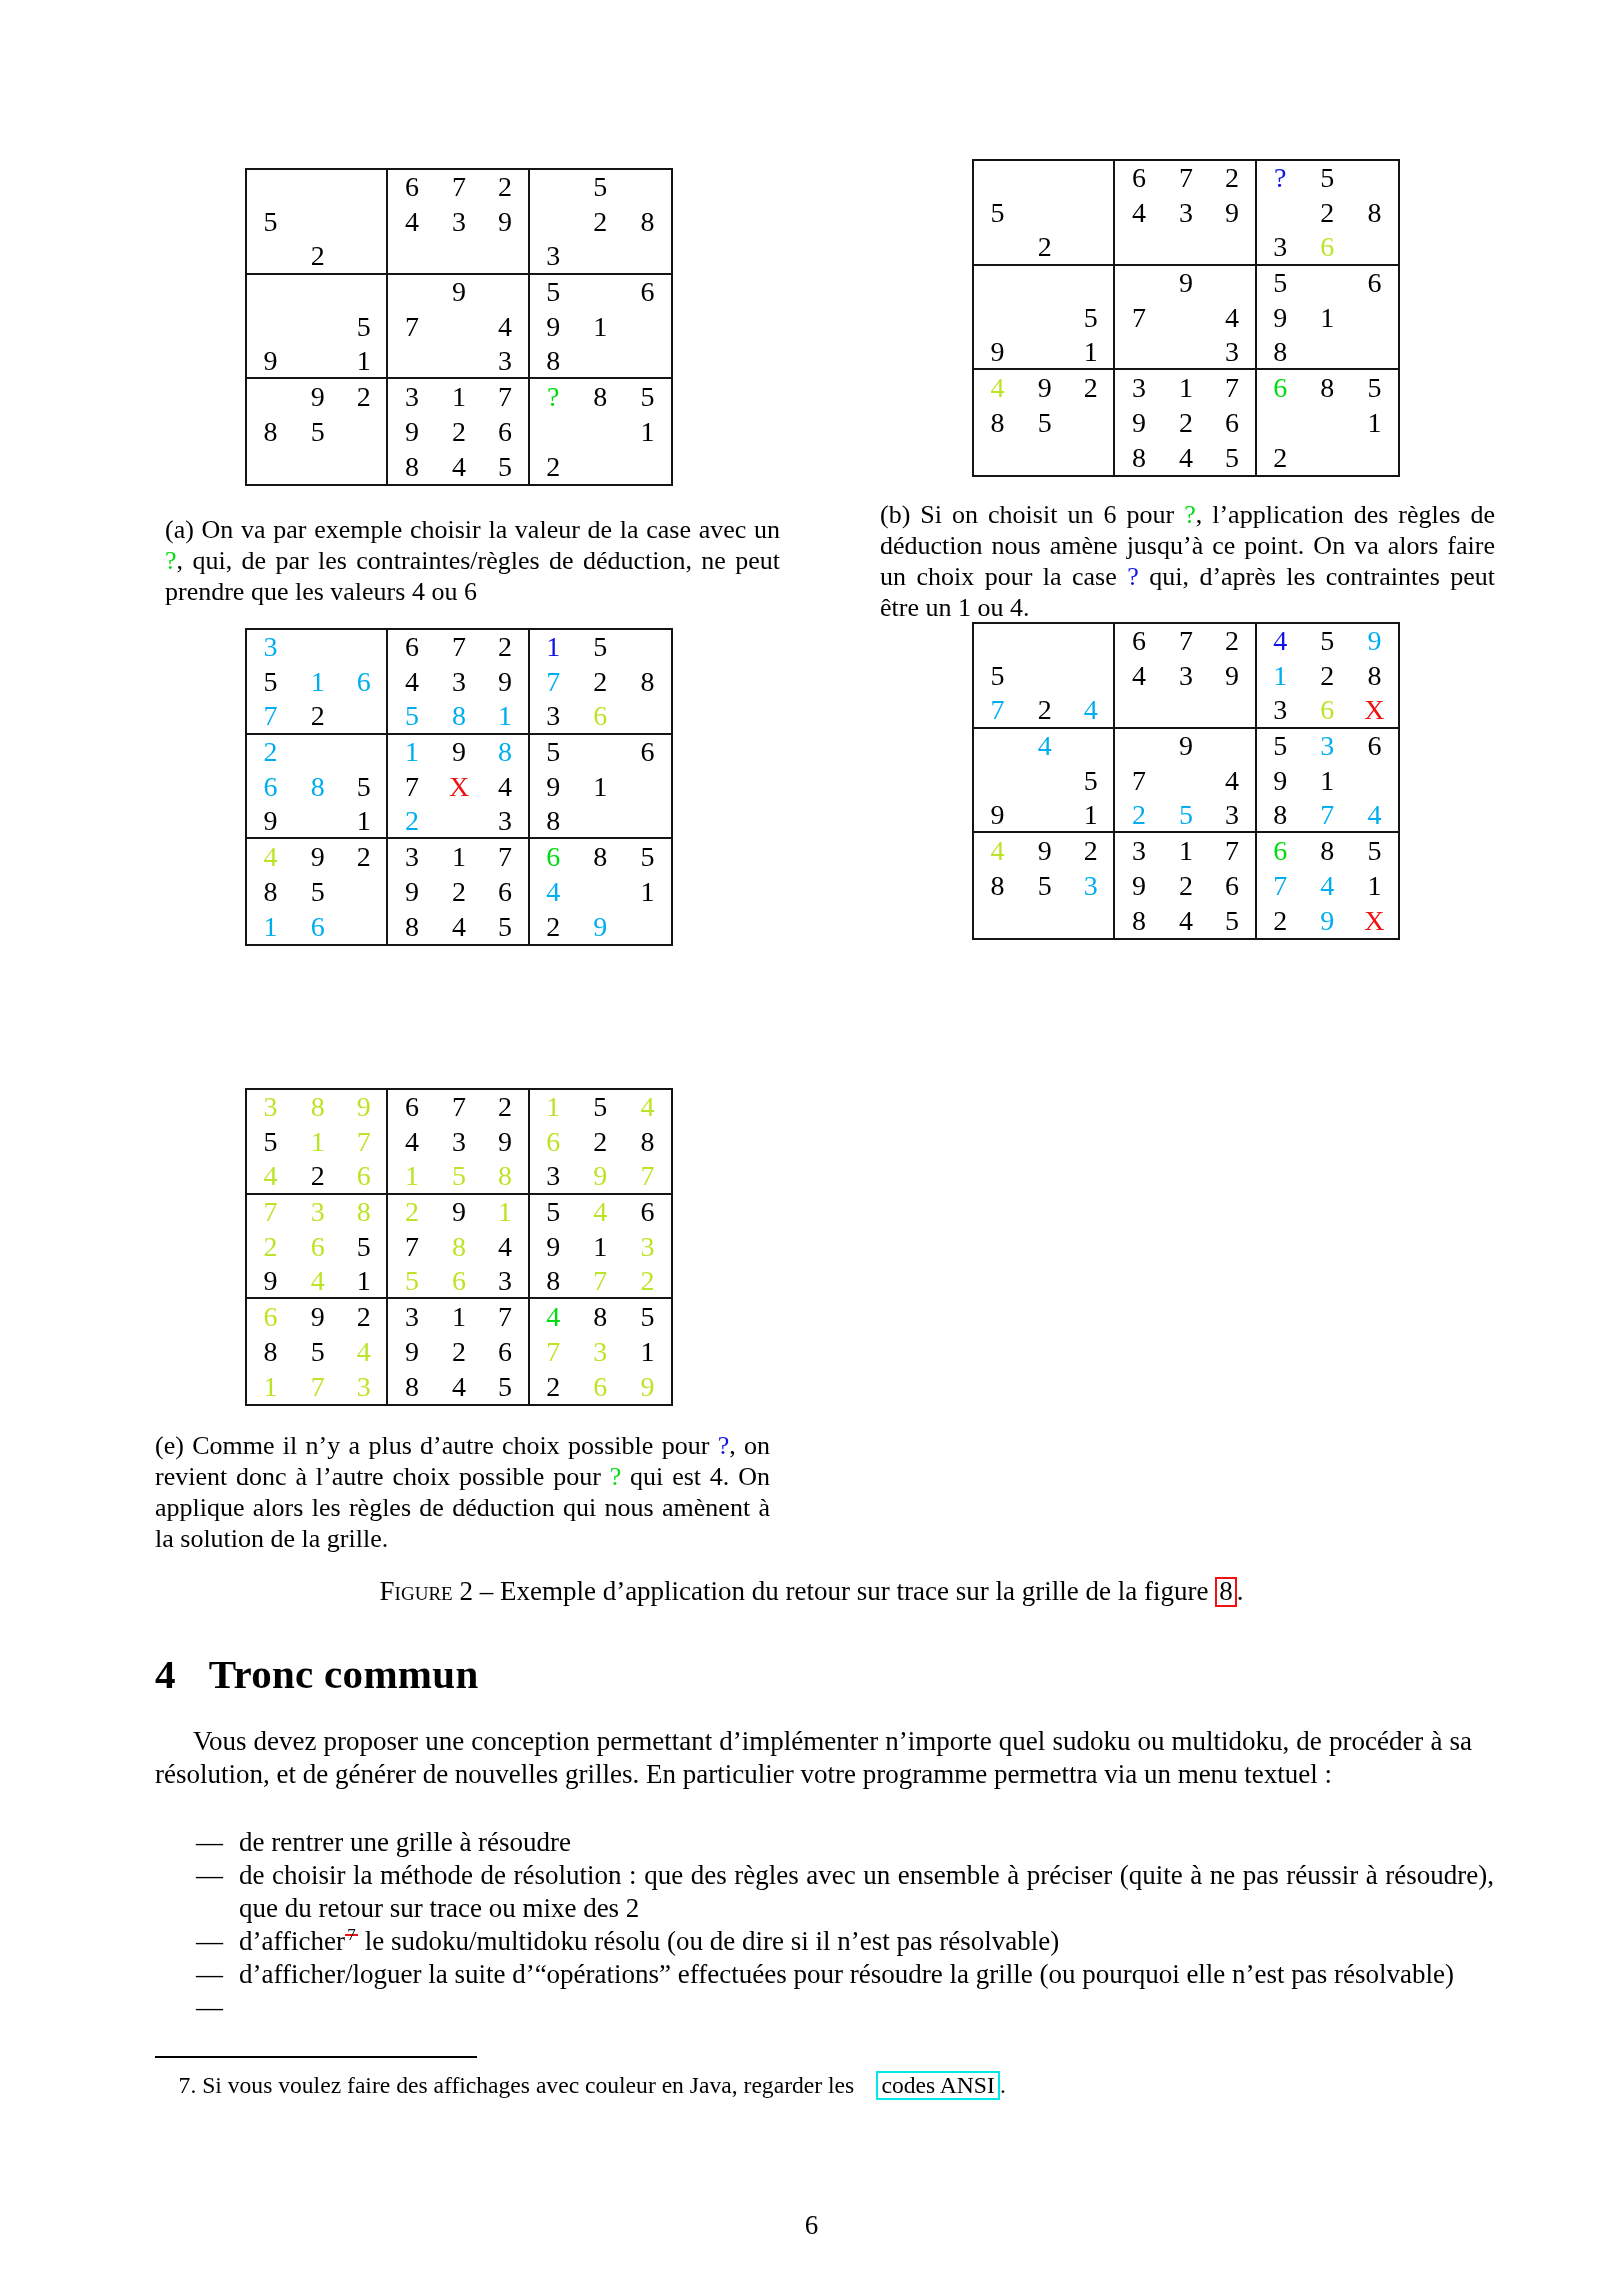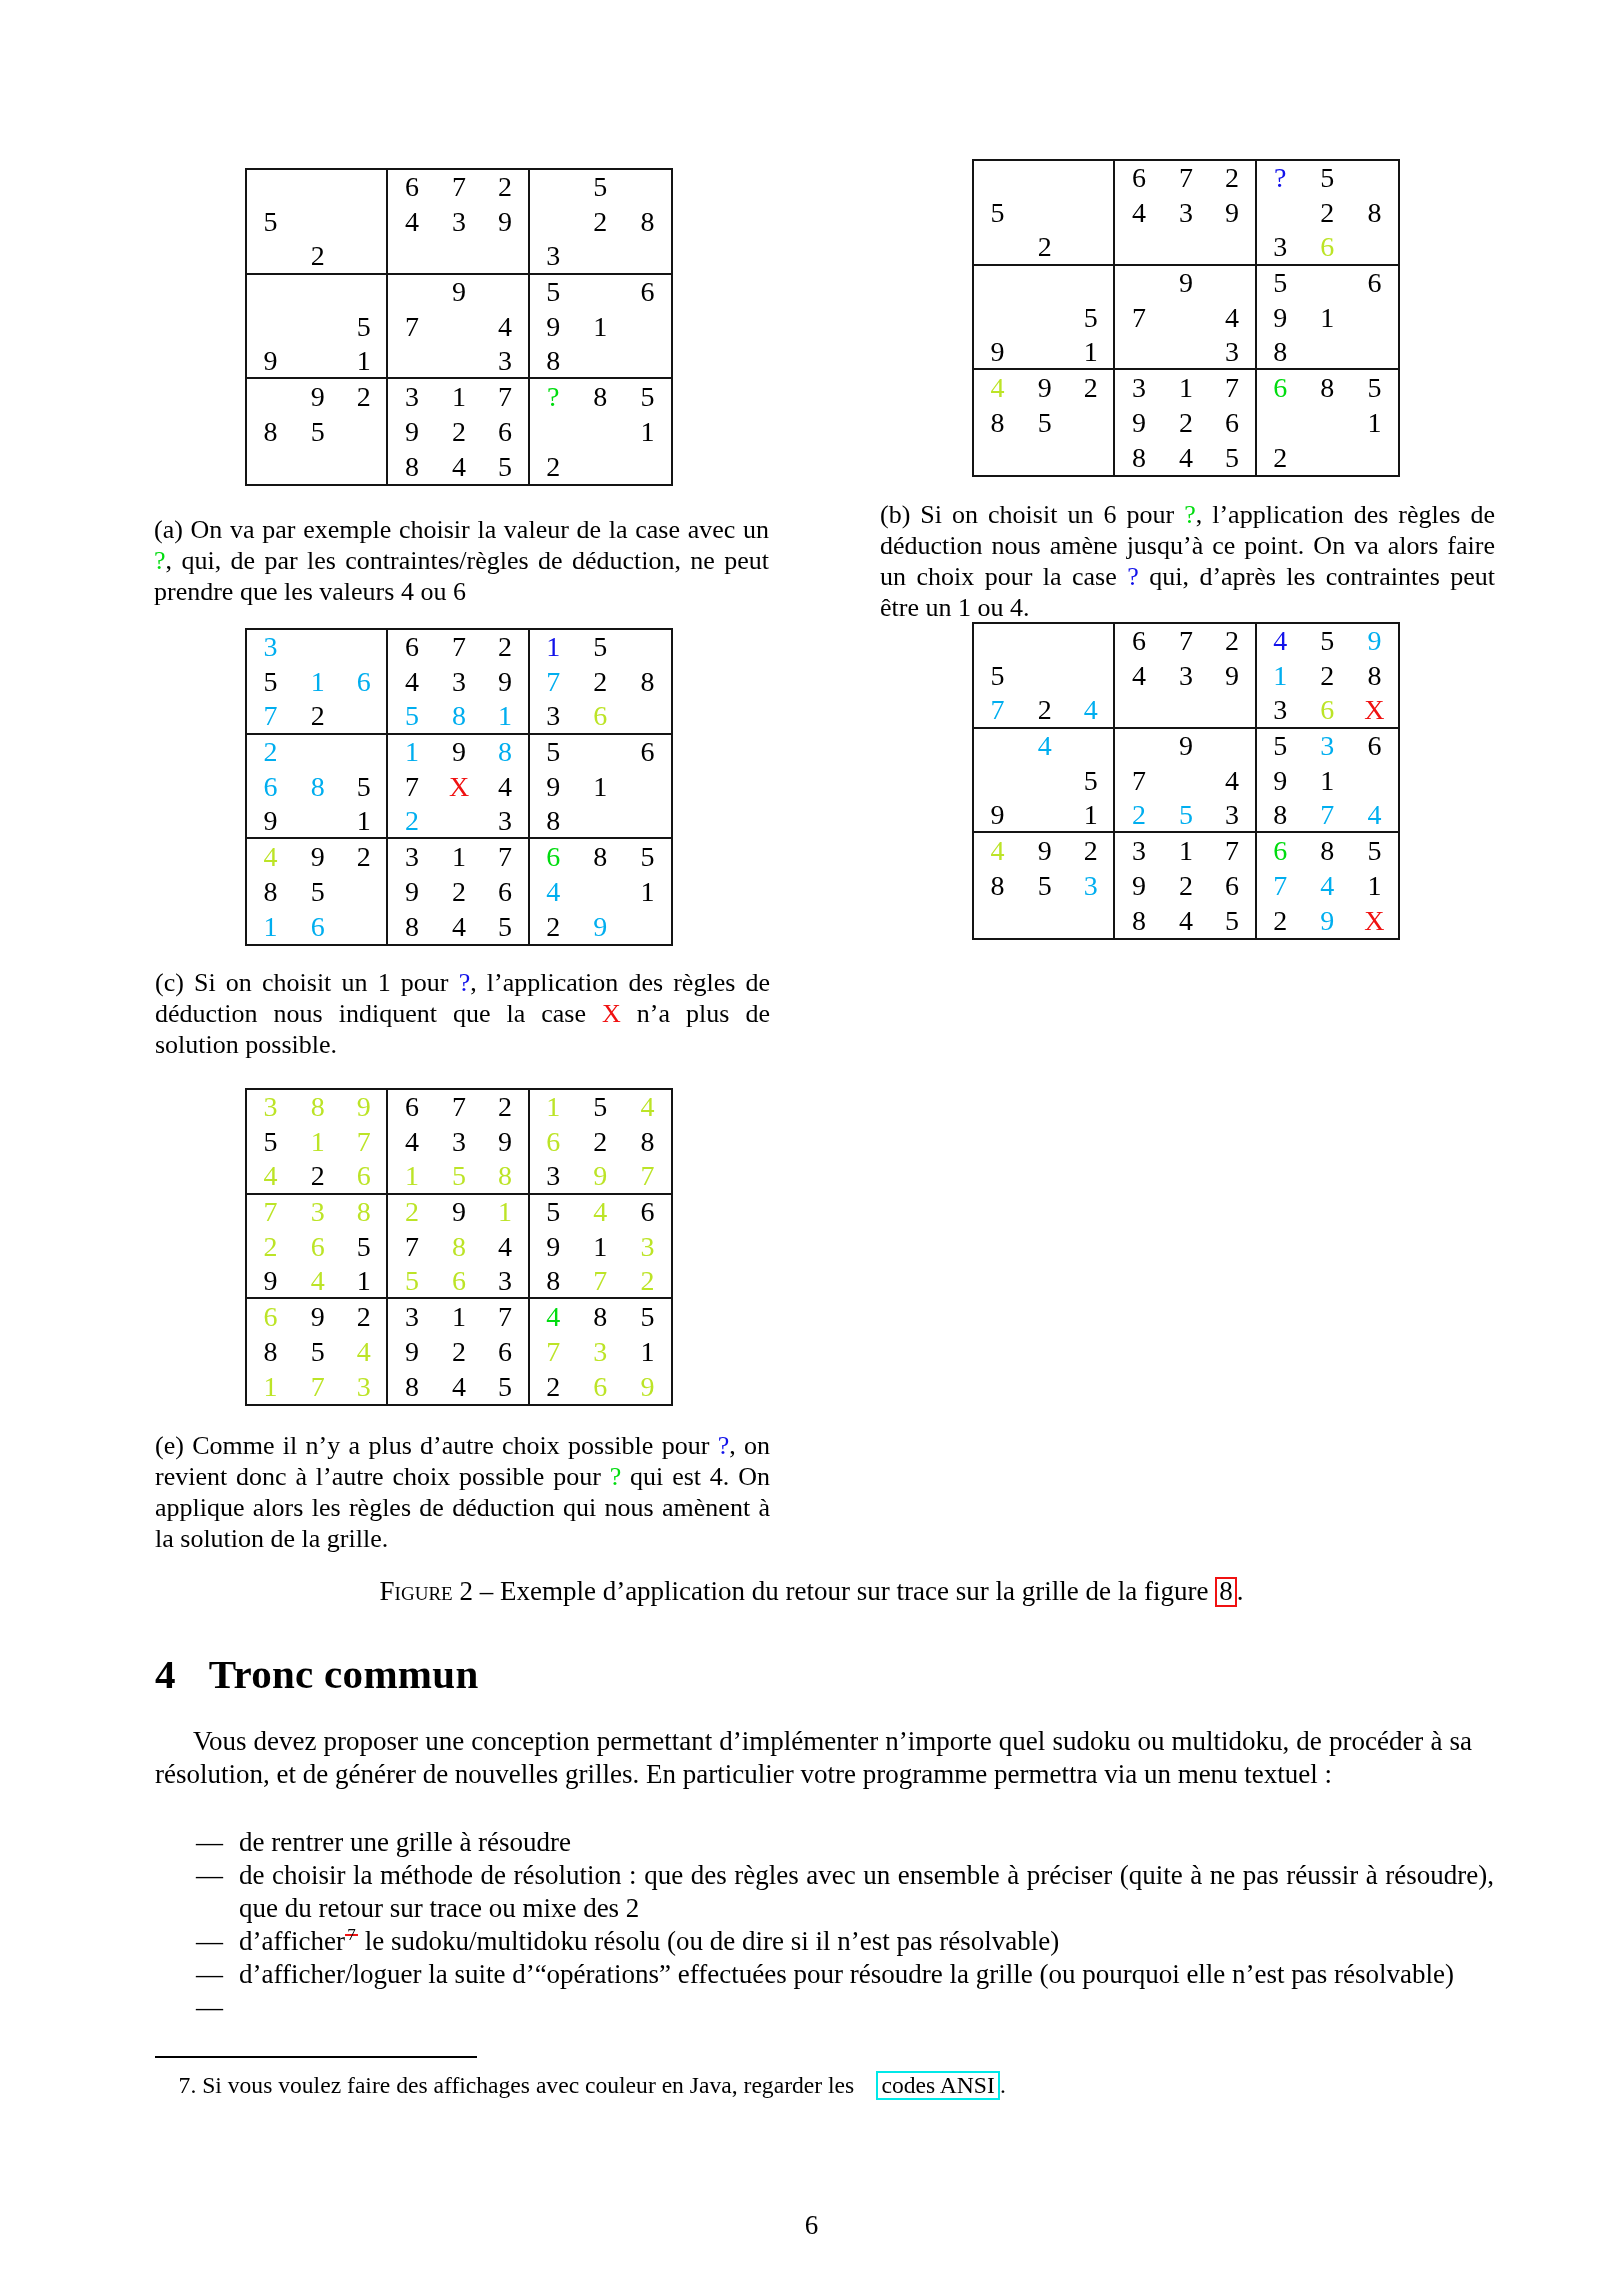--- a/index.html
+++ b/index.html
@@ -460,23 +460,22 @@
       <div class="cell d-l">7</div>
       <div class="cell br d-l">3</div>
       <div class="cell">8</div>
       <div class="cell">4</div>
       <div class="cell br">5</div>
       <div class="cell">2</div>
       <div class="cell d-l">6</div>
       <div class="cell d-l">9</div>
     </div>
 
-  <div class="caption" style="left:154px;top:514px"><span>(a) On va par exemple choisir la valeur de la case avec un </span><span class="c-g">?</span><span>, qui, de par les contraintes/règles de déduction, ne peut prendre que les valeurs 4 ou 6</span></div>
+  <div class="caption" style="left:165px;top:514px"><span>(a) On va par exemple choisir la valeur de la case avec un </span><span class="c-g">?</span><span>, qui, de par les contraintes/règles de déduction, ne peut prendre que les valeurs 4 ou 6</span></div>
   <div class="caption" style="left:880px;top:499px"><span>(b) Si on choisit un 6 pour </span><span class="c-g">?</span><span>, l’application des règles de déduction nous amène jusqu’à ce point. On va alors faire un choix pour la case </span><span class="c-b">?</span><span> qui, d’après les contraintes peut être un 1 ou 4.</span></div>
-  <div class="caption" style="left:155px;top:967px"><span>(c) Si on choisit un 1 pour </span><span class="c-b">?</span><span>, l’application des règles de déduction nous indiquent que la case </span><span class="c-r">X</span><span> n’a plus de solution possible.</span></div>
   <div class="caption" style="left:155px;top:1430px"><span>(e) Comme il n’y a plus d’autre choix possible pour </span><span class="c-b">?</span><span>, on revient donc à l’autre choix possible pour </span><span class="c-g">?</span><span> qui est 4. On applique alors les règles de déduction qui nous amènent à la solution de la grille.</span></div>
 
   <div class="figcaption" style="top:1576px"><span class="sc">Figure</span><span> 2 – Exemple d’application du retour sur trace sur la grille de la figure </span><span class="box-red">8</span><span>.</span></div>
 
   <div class="heading" style="left:155px;top:1650px">
     <span class="num">4</span><span>Tronc commun</span>
   </div>
 
   <div class="para" style="left:155px;top:1725px">Vous devez proposer une conception permettant d’implémenter n’importe quel sudoku ou multidoku, de procéder à sa résolution, et de générer de nouvelles grilles. En particulier votre programme permettra via un menu textuel :</div>
 

